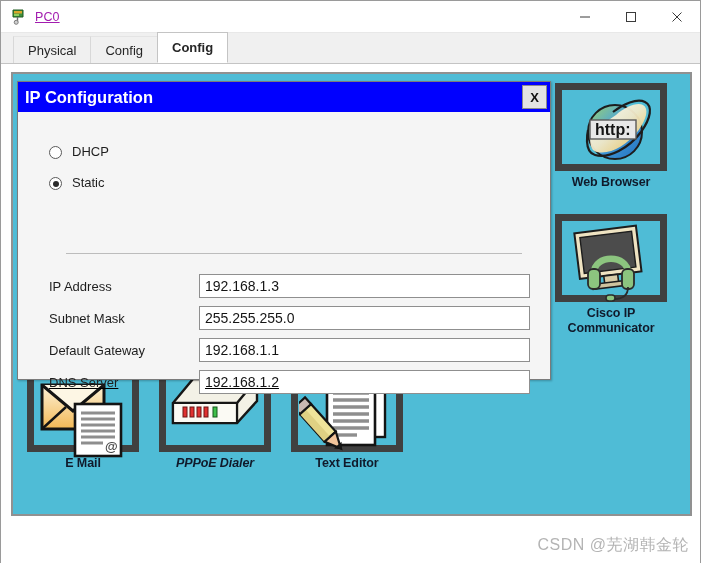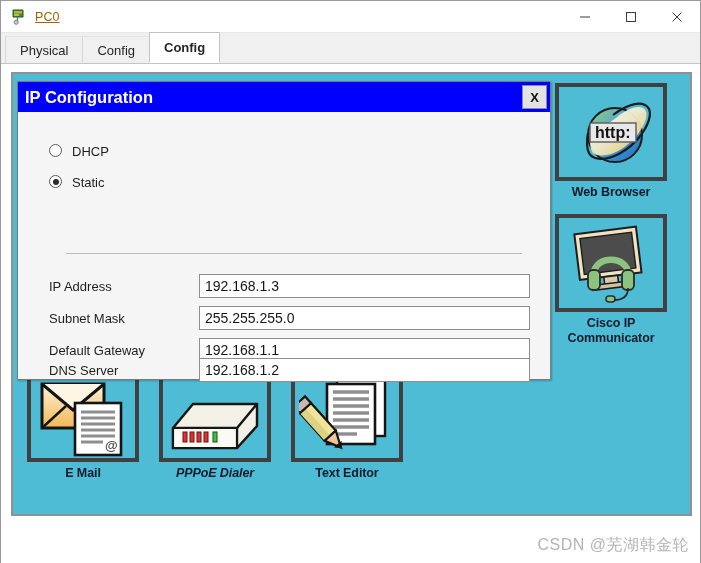--- a/index.html
+++ b/index.html
@@ -28,21 +28,21 @@
     border-bottom: 1px solid #e8e8e8;
   }
   .title-icon {
     width: 17px; height: 17px;
     margin-left: 10px; margin-right: 7px;
     position: relative;
     flex: none;
   }
   .title-text {
     font-size: 12.5px;
-    color: #a16207;
+    color: #a21caf;
     letter-spacing: .1px;
     text-decoration: underline;
   }
   .win-controls {
     position: absolute;
     right: 0; top: 0;
     height: 32px;
     display: flex;
   }
   .win-btn {
@@ -54,21 +54,21 @@
   }
 
   
   .tabstrip {
     position: relative;
     height: 31px;
     background: #f0f0f0;
     border-bottom: 1px solid #c4c4c4;
     display: flex;
     align-items: flex-end;
-    padding-left: 4px;
+    padding-left: 12px;
   }
   .tab {
     height: 27px;
     padding: 0 14px;
     display: flex; align-items: center;
     font-size: 13px;
     color: #262626;
     background: #f0f0f0;
     border-left: 1px solid #d8d8d8;
     border-right: 1px solid #d8d8d8;
@@ -112,26 +112,26 @@
     position: absolute;
     left: 0; top: 0; right: 0; bottom: 0;
     padding: 9px 8px;
   }
   .icon-cell {
     position: absolute;
     width: 124px;
     text-align: center;
   }
   .icon-box {
-    width: 112px; height: 98px;
+    width: 112px; height: 88px;
     margin: 0 auto;
-    border: 4px solid #404040;
+    border: 7px solid #404040;
     background: transparent;
     position: relative;
-    display: flex; align-items: flex-end; justify-content: center;
+    display: flex; align-items: flex-start; justify-content: center;
     cursor: default;
   }
   .icon-label {
     margin-top: 4px;
     font-size: 12.5px;
     font-weight: bold;
     color: #101a2b;
     line-height: 15px;
     letter-spacing: -.1px;
   }
@@ -176,21 +176,21 @@
   }
   .dlg-body {
     position: relative;
     height: 267px;
     background: #f5f5f5;
     padding: 0;
   }
 
   .radio-row {
     display: flex;
-    align-items: flex-start;
+    align-items: flex-end;
     position: absolute;
     left: 31px;
     font-size: 13px;
     color: #1e1e1e;
   }
   .radio {
     width: 13px; height: 13px;
     border-radius: 50%;
     border: 1.4px solid #5a5a5a;
     background: #ffffff;
@@ -493,21 +493,21 @@
           <div class="field-row" style="top:194px;">
             <span class="field-label">Subnet Mask</span>
             <input class="field-input" type="text" value="255.255.255.0" style="">
           </div>
 
           <div class="field-row" style="top:226px;">
             <span class="field-label">Default Gateway</span>
             <input class="field-input" type="text" value="192.168.1.1" style="">
           </div>
 
-          <div class="field-row" style="top:246px;">
+          <div class="field-row" style="top:258px;text-decoration:underline;">
             <span class="field-label">DNS Server</span>
             <input class="field-input" type="text" value="192.168.1.2" style="">
           </div>
 
         </div>
       </div>
 
     </div>
 
     <div class="statusbar">

